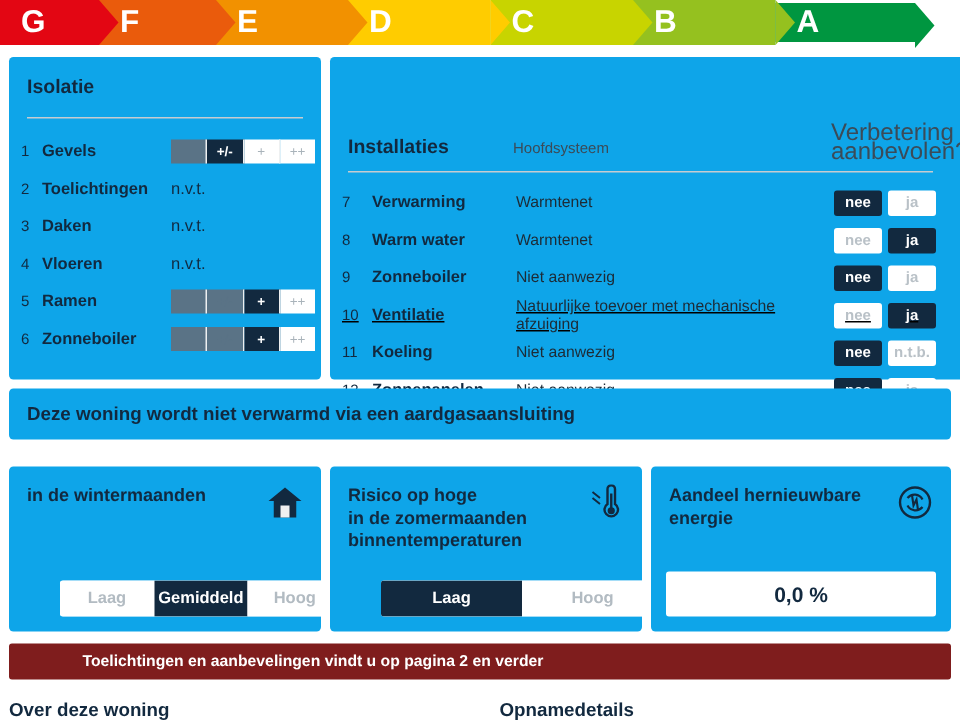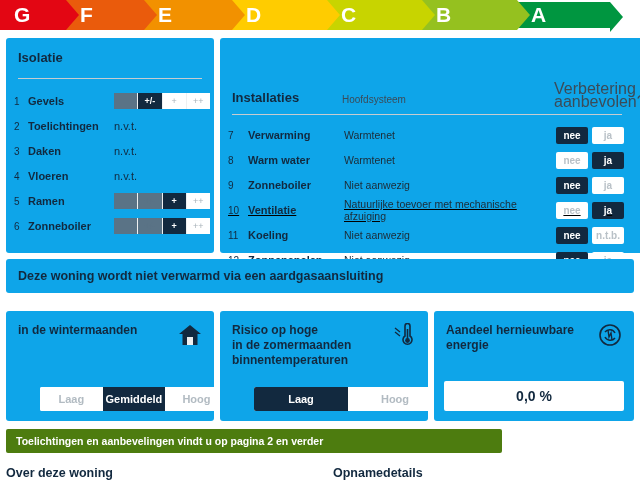--- a/index.html
+++ b/index.html
@@ -217,24 +217,24 @@
     width: 180px; height: 30px;
     background: #ffffff;
     border-radius: 2px;
     display: flex; align-items: center; justify-content: center;
     font-size: 14px; font-weight: bold; color: #12293f;
   }
 
   
   #toelicht {
     position: absolute;
-    left: 6px; top: 429px; width: 496px; height: 24px;
-    background: #4d7c0f;
+    left: 6px; top: 429px; width: 628px; height: 24px;
+    background: #7f1d1d;
     border-radius: 2px;
-    display: flex; align-items: center;
+    display: flex; align-items: center; padding-left: 39px;
   }
   #toelicht .txt {
     margin-left: 10px;
     font-size: 10.5px; font-weight: bold; color: #ffffff;
   }
 
   
   #bot-left {
     position: absolute; left: 6px; top: 466px;
     font-size: 12.5px; font-weight: bold; color: #12293f;

